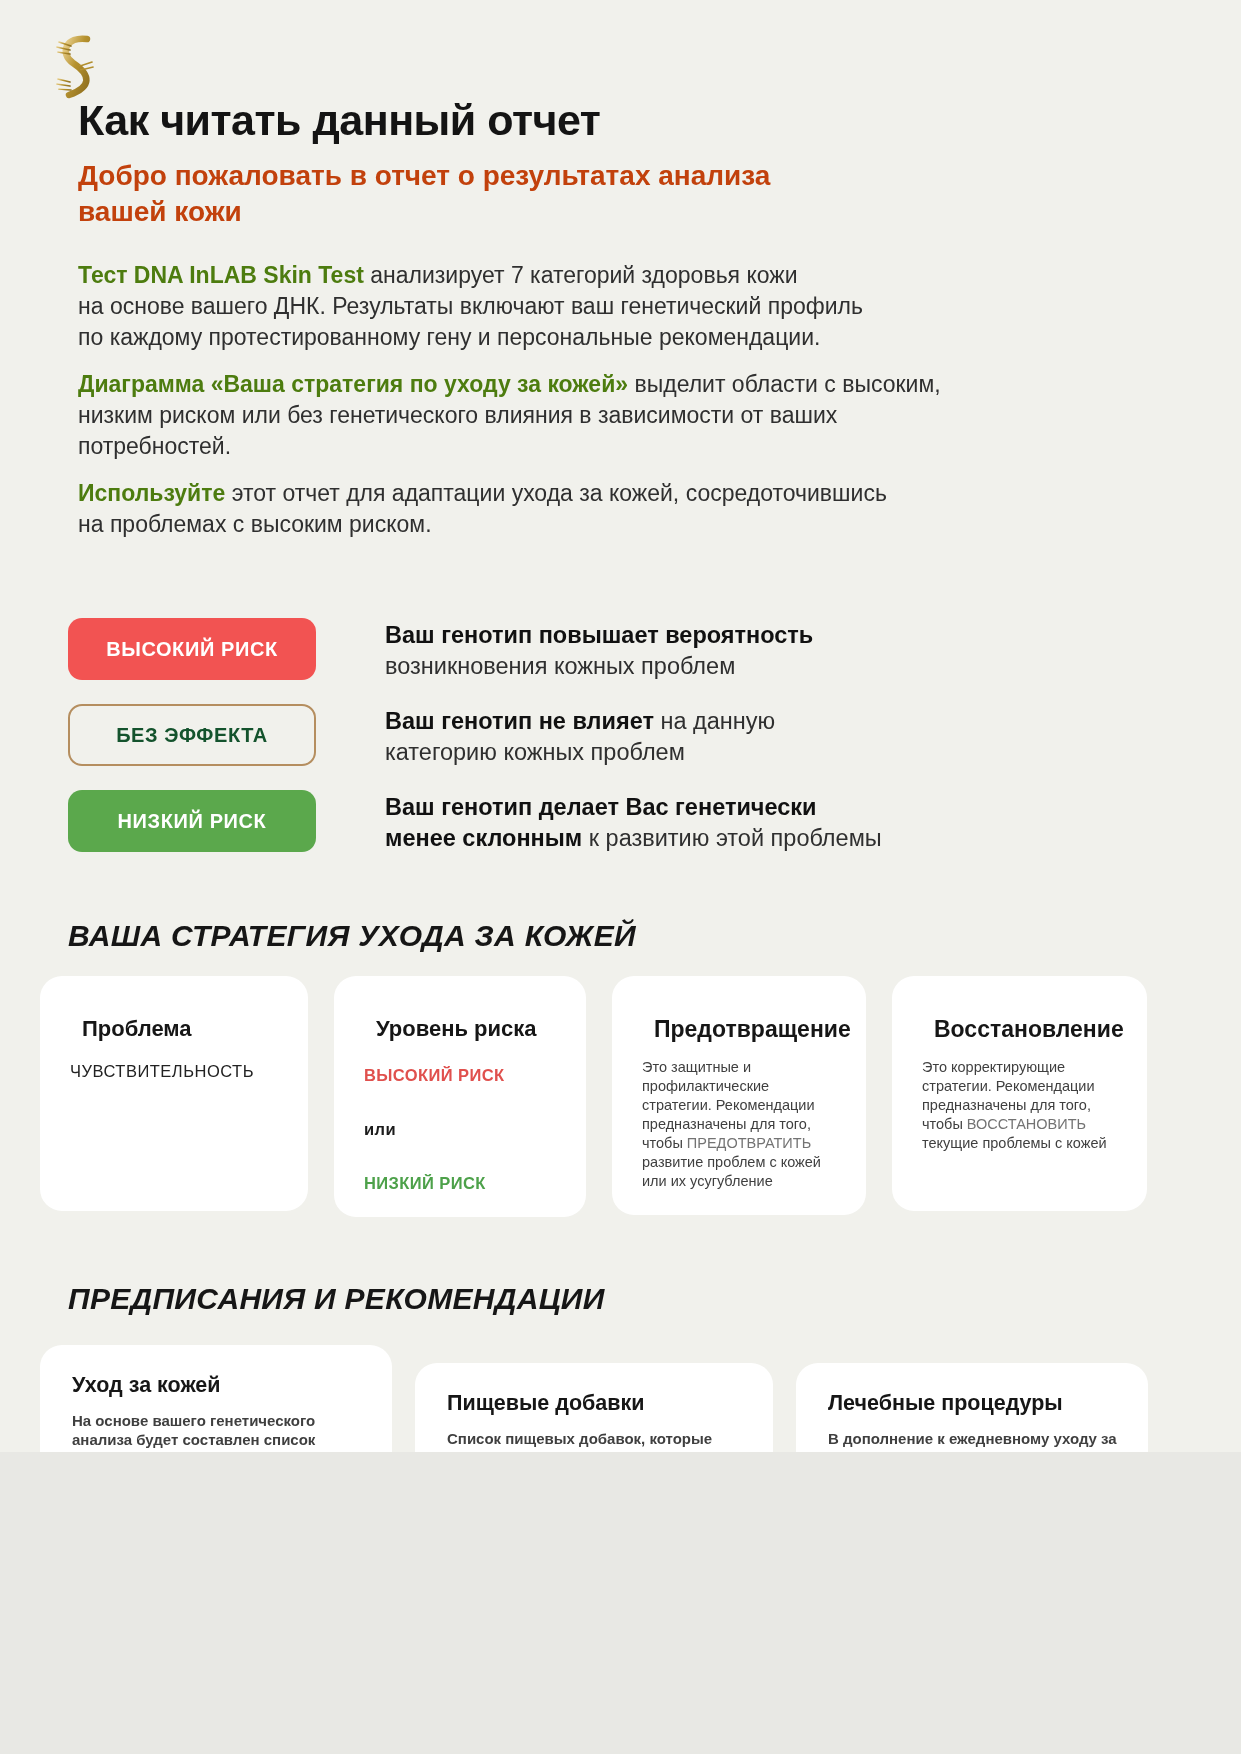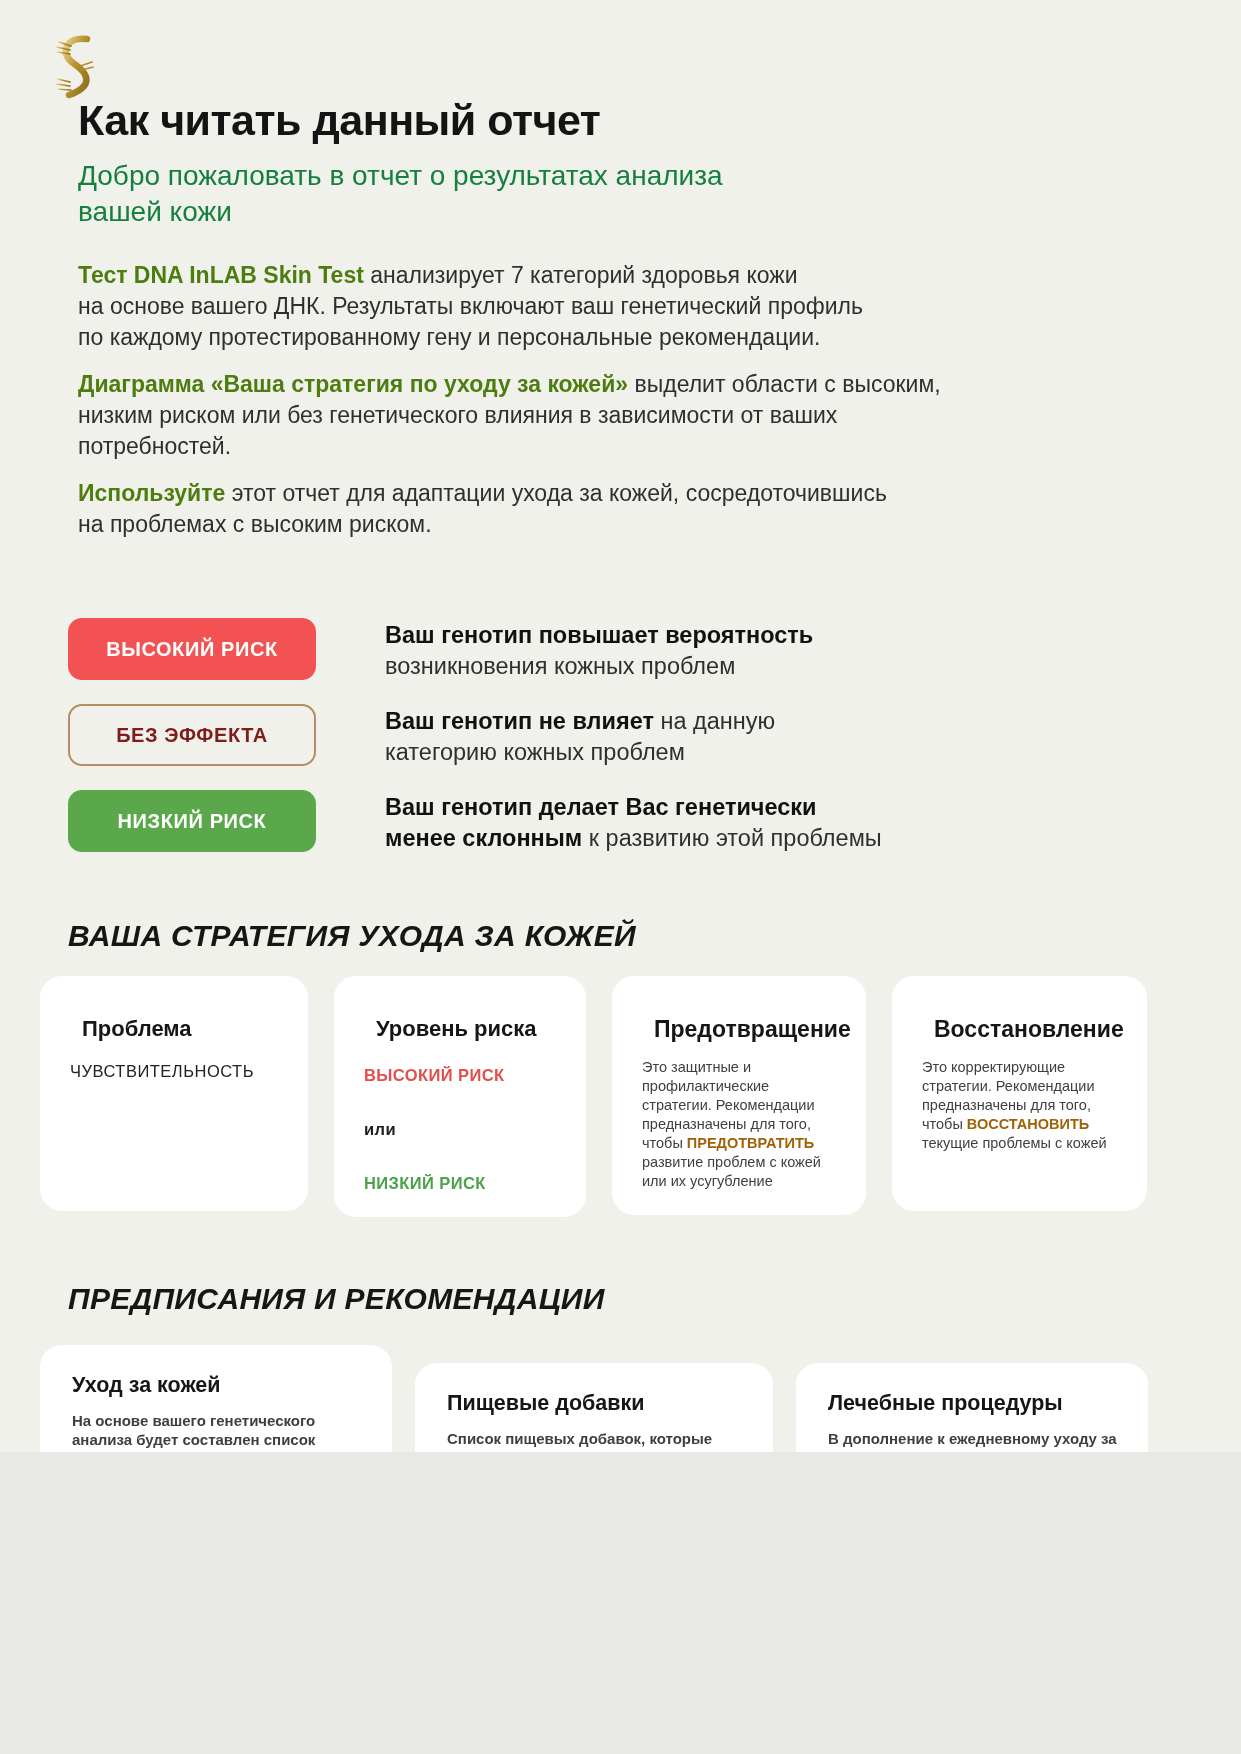--- a/index.html
+++ b/index.html
@@ -15,40 +15,40 @@
   }
   .logo { position:absolute; top:32px; left:46px; }
   .content { padding:96px 40px 0 78px; }
 
   h1.title {
     margin:0; font-size:43px; line-height:48px;
     font-weight:800; letter-spacing:-0.5px; color:#141414;
   }
   h2.subtitle {
     margin:14px 0 0 0; font-size:28px; line-height:36px;
-    font-weight:400; color:#15803d; white-space:pre-line; max-width:900px;
+    font-weight:700; color:#c2410c; white-space:pre-line; max-width:900px;
   }
   p.intro-p {
     margin:16px 0 0 0; font-size:23px; line-height:31px;
     color:#2f2f2f; max-width:980px;
   }
   p.intro-p:first-of-type { margin-top:30px; }
   p.intro-p b { font-weight:700; color:#4d7c0f; }
   p.intro-p span { white-space:pre-line; }
 
   .legend { margin:78px 0 0 -10px; }
   .legend-row { display:flex; align-items:flex-start; margin-bottom:22px; }
   .badge {
     width:248px; height:62px; border-radius:14px;
     display:flex; align-items:center; justify-content:center;
     font-size:20px; font-weight:700; letter-spacing:0.6px;
     box-sizing:border-box; flex:none;
   }
   .badge--red   { background:#f25352; color:#ffffff; }
-  .badge--tan   { background:transparent; border:2.5px solid #b58e5f; color:#7f1d1d; }
+  .badge--tan   { background:transparent; border:2.5px solid #b58e5f; color:#14532d; }
   .badge--green { background:#5ba84c; color:#ffffff; }
   .legend-desc {
     margin:2px 0 0 69px; font-size:23.5px; line-height:31px; color:#2f2f2f;
     max-width:500px;
   }
   .legend-desc b, .legend-desc span { white-space:pre-line; }
   .legend-desc b { font-weight:700; color:#111; }
 
   h3.section-title {
     margin:64px 0 0 -10px; font-size:30px; line-height:36px;
@@ -68,21 +68,21 @@
   .s-card-3 { width:254px; }
   .s-card-4 { width:255px; }
   .s-card h4 { margin:12px; font-size:22px; font-weight:800; color:#161616; }
   .s-card-3 h4, .s-card-4 h4 { font-size:23px; }
   .problem-value { margin-top:20px; font-size:16.5px; letter-spacing:0.5px; color:#222; font-weight:500; }
   .risk-line { font-size:16.5px; font-weight:700; letter-spacing:0.4px; }
   .risk-high { margin-top:24px; color:#e0504d; }
   .risk-or   { margin-top:35px; color:#1c1c1c; }
   .risk-low  { margin-top:35px; color:#4da14a; }
   .s-card-body { margin-top:15px; font-size:14.5px; line-height:19px; color:#3f3f3f; }
-  .s-card-body b { font-weight:700; color:#a16207; }
+  .s-card-body b { font-weight:400; color:#737373; }
 
   
   .presc-row { margin-top:28px; gap:23px;align-items:center; }
   .p-card { padding:28px 30px 24px 32px; }
   .p-card-1 { width:352px; min-height:318px; }
   .p-card-2 { width:358px; min-height:282px; }
   .p-card-3 { width:352px; min-height:282px; }
   .p-card h4 { margin:0; font-size:21.5px; font-weight:800; color:#161616; }
   .p-card-body { margin-top:13px; font-size:15px; line-height:19px; color:#3f3f3f; max-width:300px;font-weight:bold; }
 

